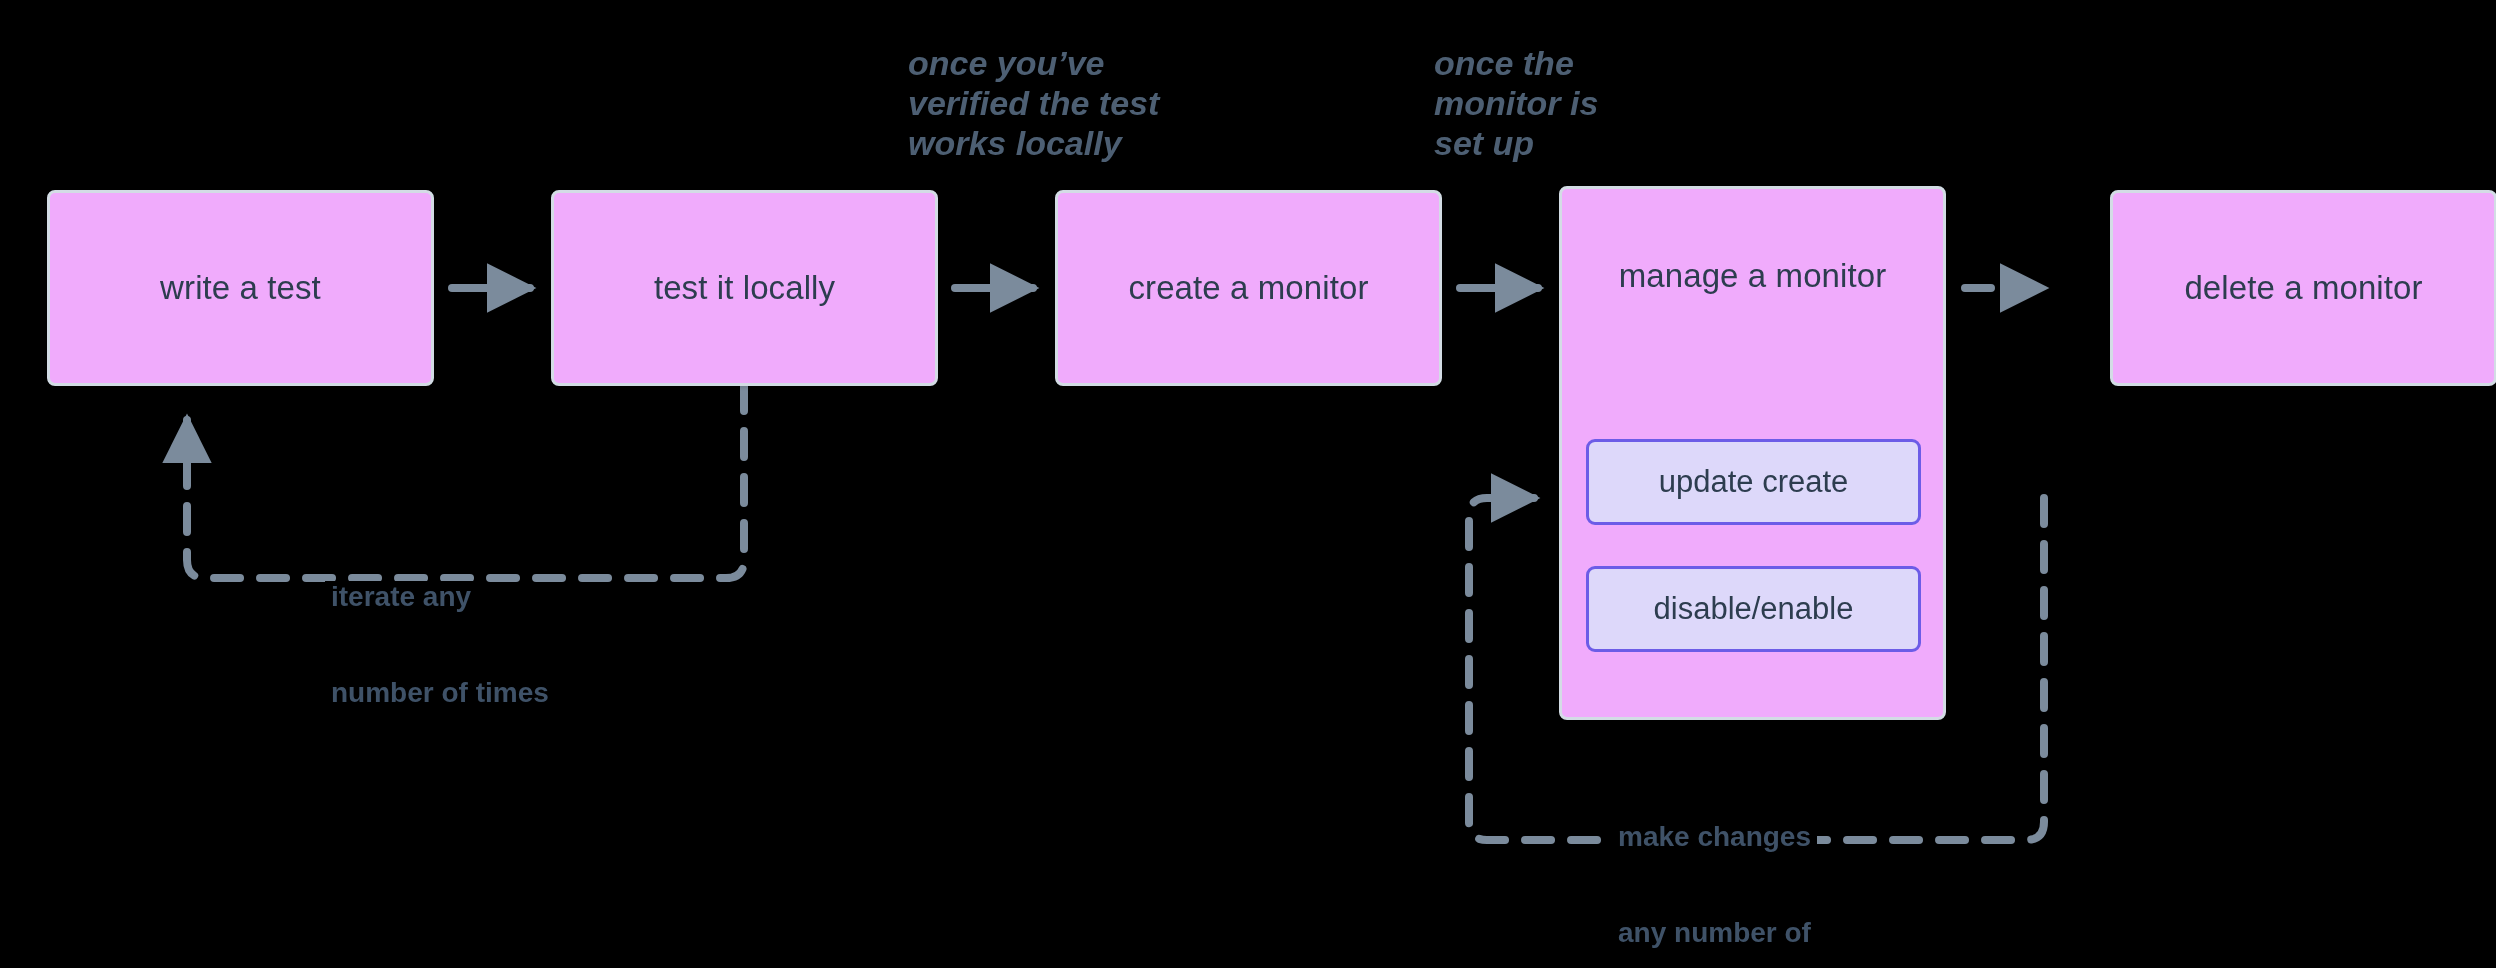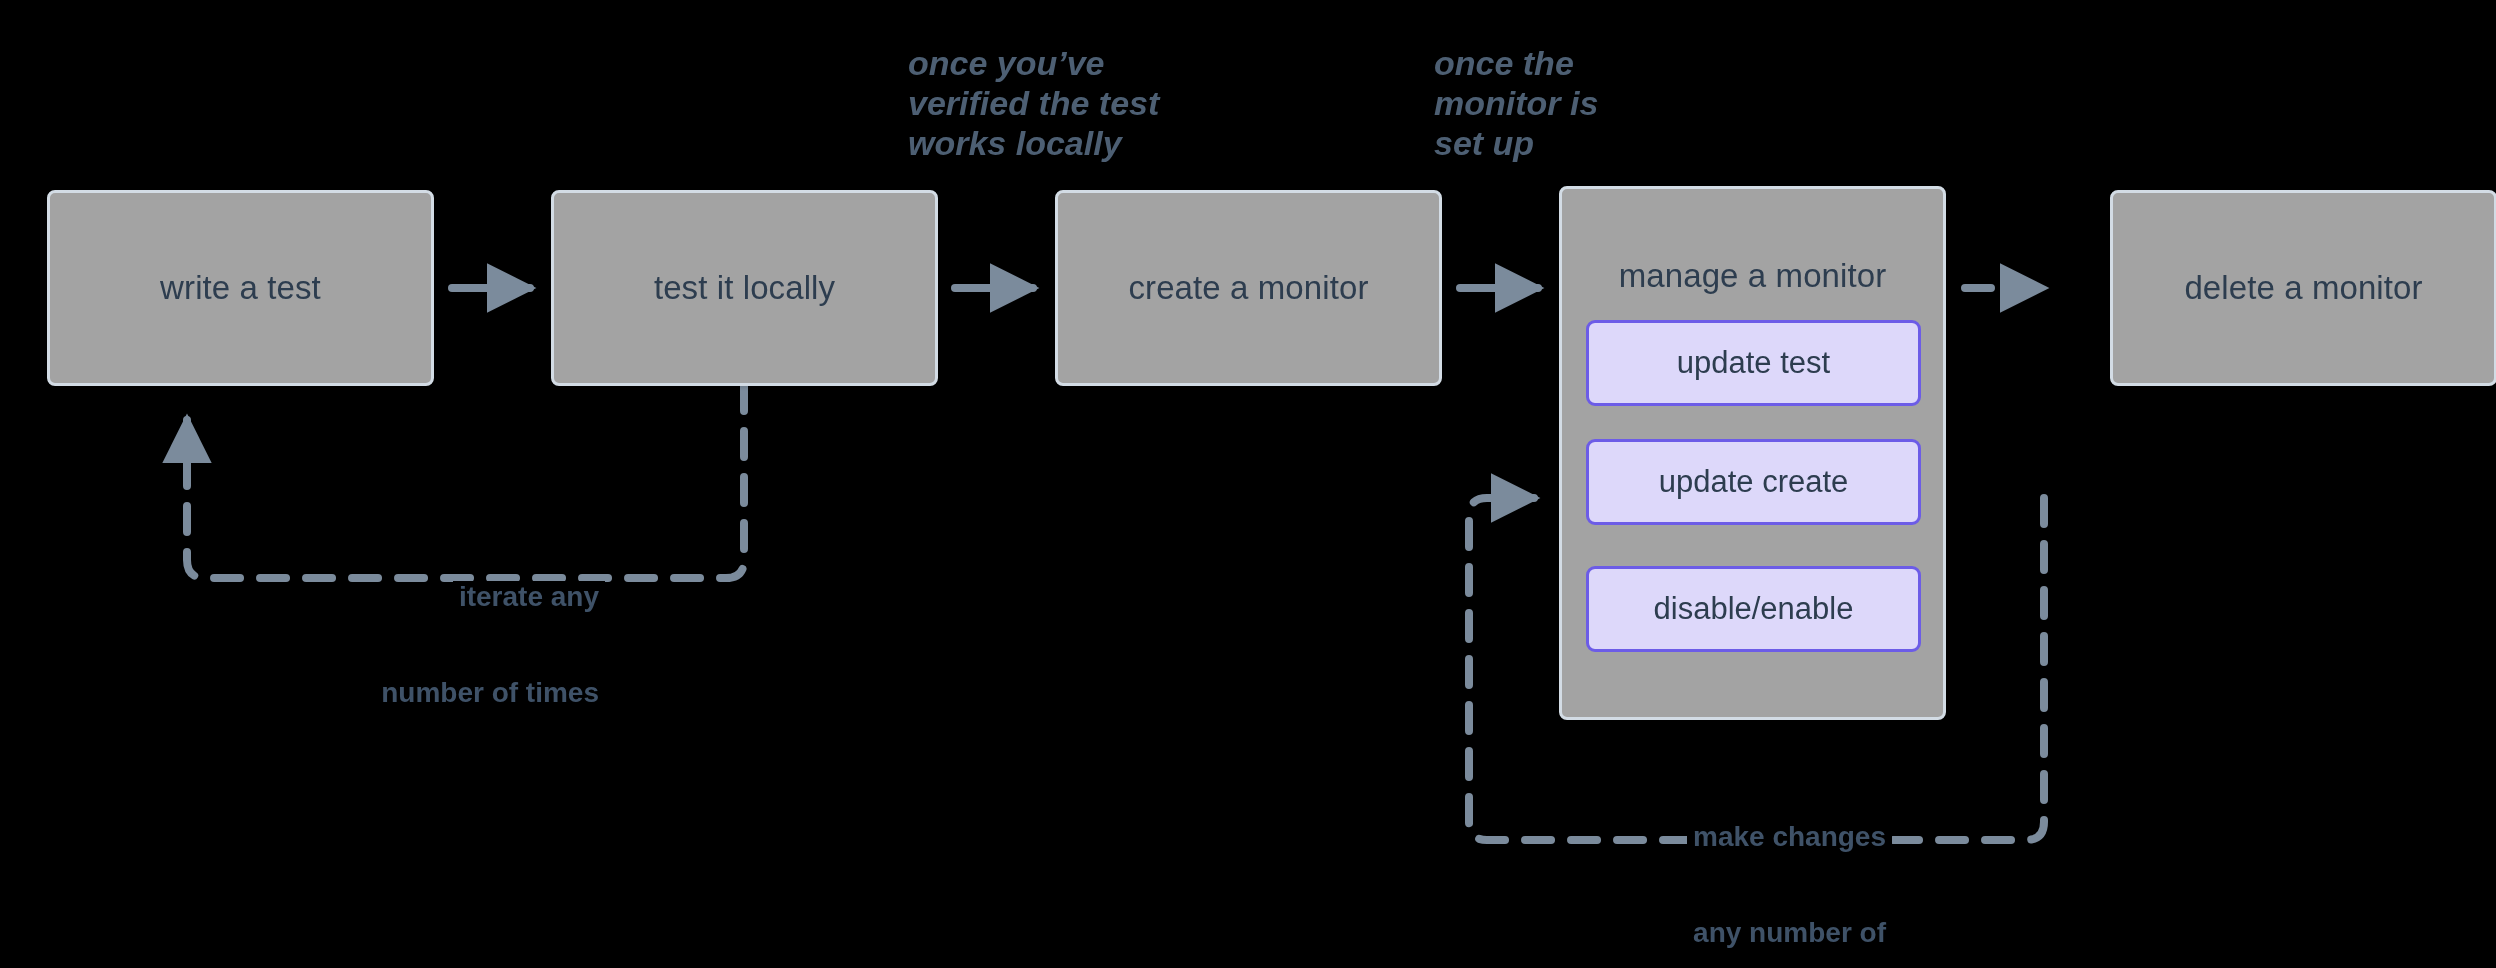--- a/index.html
+++ b/index.html
@@ -19,21 +19,21 @@
     position: absolute;
     left: 0;
     top: 0;
     width: 2496px;
     height: 968px;
     pointer-events: none;
   }
   .node {
     position: absolute;
     box-sizing: border-box;
-    background: #a3a3a3;
+    background: #f0abfc;
     border: 3px solid #d3dce5;
     border-radius: 8px;
     box-shadow: 0 2px 3px rgba(0,0,0,0.10);
     z-index: 3;
   }
   .node-label {
     position: absolute;
     left: 0;
     width: 100%;
     text-align: center;
@@ -74,21 +74,21 @@
     line-height: 40px;
     white-space: pre-line;
     z-index: 4;
   }
   .loop-label {
     position: absolute;
     color: #3f5268;
     font-size: 28px;
     font-weight: 600;
     line-height: 48px;
-    text-align: right;
+    text-align: left;
     white-space: pre-line;
     z-index: 5;
   }
   .loop-label-pill {
     background: #000000;
     padding: 0 6px;
   }
 </style>
 </head>
 <body>
@@ -135,23 +135,20 @@
     <div class="node-label">test it locally</div>
   </div>
 
   <div class="node node-simple" style="left:1055px; top:190px; width:387px; height:196px;">
     <div class="node-label">create a monitor</div>
   </div>
 
   <div class="node node-group" style="left:1559px; top:186px; width:387px; height:534px;">
     <div class="node-label">manage a monitor</div>
 
-    <div class="subnode" style="left:24px; top:131px; width:335px; height:86px;">
-      <span>update test</span>
-    </div>
 
     <div class="subnode" style="left:24px; top:250px; width:335px; height:86px;">
       <span>update create</span>
     </div>
 
     <div class="subnode" style="left:24px; top:369px; width:335px; height:86px;margin-top:8px;">
       <span>disable/enable</span>
     </div>
   </div>
 

